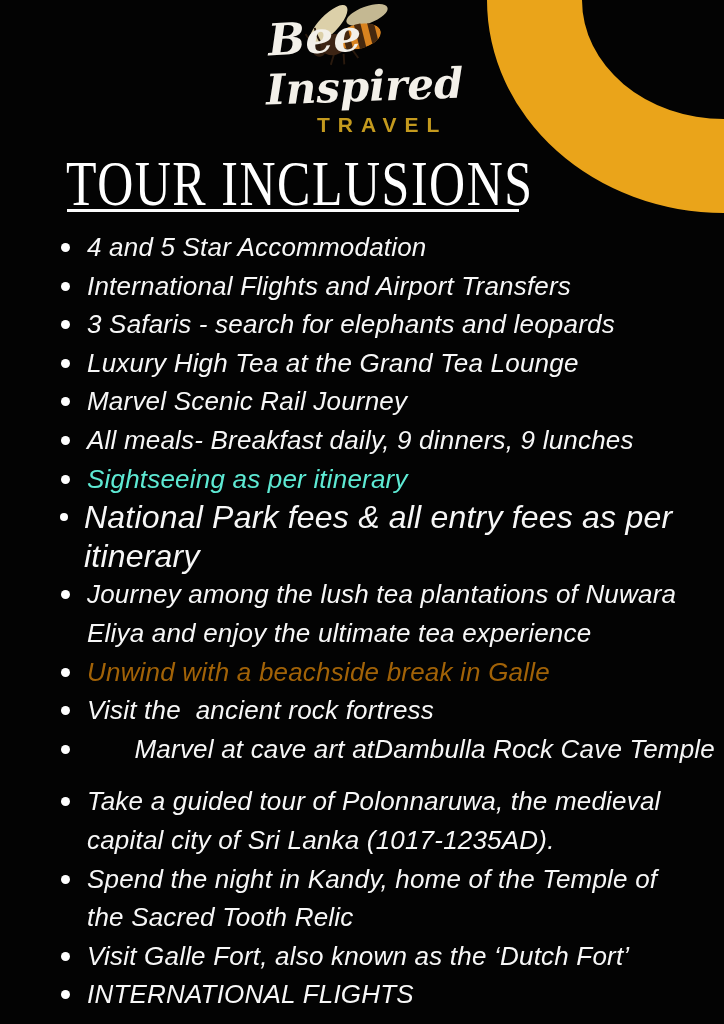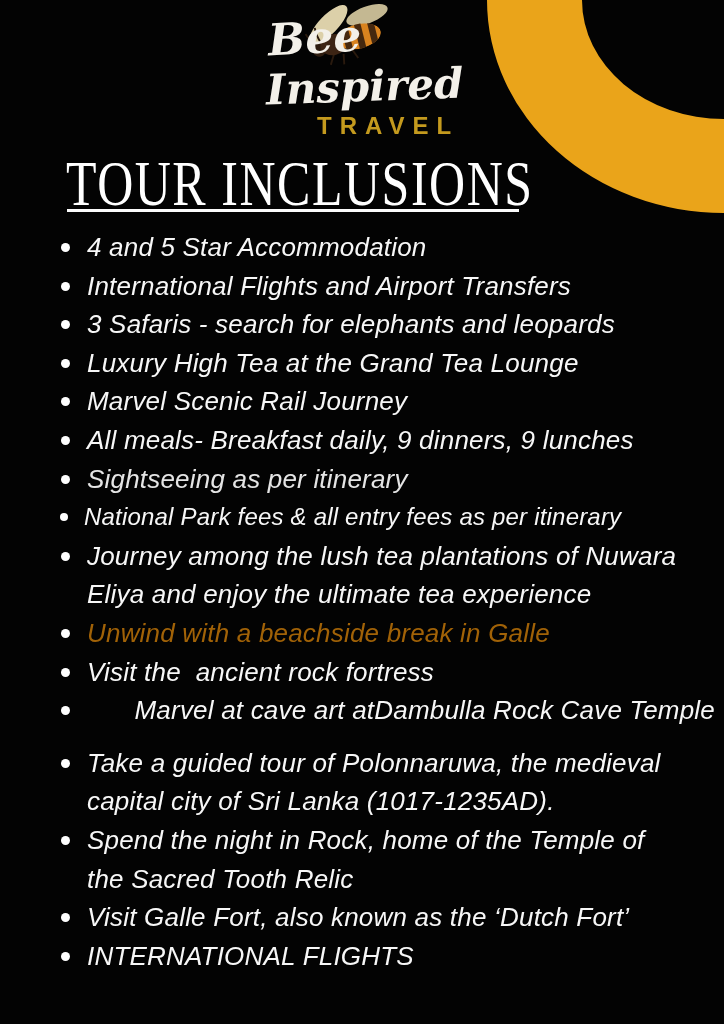--- a/index.html
+++ b/index.html
@@ -26,21 +26,21 @@
   }
   .brand-line2 {
     position: absolute; left: 266px; top: 66px;
     font-family: "DejaVu Serif", "Liberation Serif", serif;
     font-style: italic; font-weight: 600;
     font-size: 42px; line-height: 1;
     color: #F3F0E9; transform: rotate(-2deg);
   }
   .brand-tagline {
     position: absolute; left: 317px; top: 114px;
-    font-size: 24px; font-weight: bold;
+    font-size: 21px; font-weight: bold;
     letter-spacing: 8px; line-height: 1;
   }
   .bee { position: absolute; left: 288px; top: 2px; }
 
   
   .page-title {
     position: absolute; left: 66px; top: 152px; margin: 0;
     font-family: "Liberation Serif", "DejaVu Serif", serif;
     font-weight: 400;
     font-size: 64px; line-height: 64px;
@@ -67,21 +67,21 @@
     font-size: 26px;
     line-height: 38.6px;
     letter-spacing: 0.2px;
     font-style: italic;
   }
   .inclusion .dot {
     position: absolute; left: 1px; top: 15px;
     width: 9px; height: 9px; border-radius: 50%;
     background: #FFFFFF;
   }
-  .inclusion.small { font-size: 24px; padding-left: 24px; }
+  .inclusion.small { font-size: 32px; padding-left: 24px; }
   .inclusion.small .dot { left: 0; width: 8px; height: 8px; }
   .inclusion .line { display: block; white-space: pre-wrap; }
 </style>
 </head>
 <body>
 
 <div class="page" style="background: rgb(3, 3, 3);">
 
   <svg class="corner-arc" width="240" height="214" viewBox="0 0 240 214" aria-hidden="true">
     <path d="M 3 0 A 237 213 0 0 0 240 213 L 240 119 A 142 119 0 0 1 98 0 Z" fill="#EAA41A"></path>
@@ -117,25 +117,25 @@
   <h1 class="page-title">TOUR INCLUSIONS</h1>
   <div class="title-underline"></div>
 
   <ul class="inclusions">
       <li class="inclusion" style="color: rgb(247, 247, 247);"><span class="dot"></span><span class="txt"><span class="line">4 and 5 Star Accommodation</span></span></li>
       <li class="inclusion" style="color: rgb(247, 247, 247);"><span class="dot"></span><span class="txt"><span class="line">International Flights and Airport Transfers</span></span></li>
       <li class="inclusion" style="color: rgb(247, 247, 247);"><span class="dot"></span><span class="txt"><span class="line">3 Safaris - search for elephants and leopards</span></span></li>
       <li class="inclusion" style="color: rgb(247, 247, 247);"><span class="dot"></span><span class="txt"><span class="line">Luxury High Tea at the Grand Tea Lounge</span></span></li>
       <li class="inclusion" style="color: rgb(247, 247, 247);"><span class="dot"></span><span class="txt"><span class="line">Marvel Scenic Rail Journey</span></span></li>
       <li class="inclusion" style="color: rgb(247, 247, 247);"><span class="dot"></span><span class="txt"><span class="line">All meals- Breakfast daily, 9 dinners, 9 lunches</span></span></li>
-      <li class="inclusion" style="color: #e5e5e5;"><span class="dot"></span><span class="txt"><span class="line">Sightseeing as per itinerary</span></span></li>
+      <li class="inclusion" style="color: #5eead4;"><span class="dot"></span><span class="txt"><span class="line">Sightseeing as per itinerary</span></span></li>
       <li class="inclusion small" style="color: rgb(247, 247, 247);"><span class="dot"></span><span class="txt"><span class="line">National Park fees &amp; all entry fees as per itinerary</span></span></li>
       <li class="inclusion" style="color: rgb(247, 247, 247);"><span class="dot"></span><span class="txt"><span class="line">Journey among the lush tea plantations of Nuwara</span><span class="line">Eliya and enjoy the ultimate tea experience</span></span></li>
       <li class="inclusion" style="color: #a16207;"><span class="dot"></span><span class="txt"><span class="line">Unwind with a beachside break in Galle</span></span></li>
       <li class="inclusion" style="color: rgb(247, 247, 247);"><span class="dot"></span><span class="txt"><span class="line">Visit the  ancient rock fortress</span></span></li>
       <li class="inclusion" style="color: rgb(247, 247, 247); text-align: right;"><span class="dot"></span><span class="txt"><span class="line">Marvel at cave art atDambulla Rock Cave Temple</span></span></li>
       <li class="inclusion" style="color: rgb(247, 247, 247); margin-top: 14px;"><span class="dot"></span><span class="txt"><span class="line">Take a guided tour of Polonnaruwa, the medieval</span><span class="line">capital city of Sri Lanka (1017-1235AD).</span></span></li>
-      <li class="inclusion" style="color: rgb(247, 247, 247);"><span class="dot"></span><span class="txt"><span class="line">Spend the night in Rock, home of the Temple of</span><span class="line">the Sacred Tooth Relic</span></span></li>
+      <li class="inclusion" style="color: rgb(247, 247, 247);"><span class="dot"></span><span class="txt"><span class="line">Spend the night in Kandy, home of the Temple of</span><span class="line">the Sacred Tooth Relic</span></span></li>
       <li class="inclusion" style="color: rgb(247, 247, 247);"><span class="dot"></span><span class="txt"><span class="line">Visit Galle Fort, also known as the ‘Dutch Fort’</span></span></li>
       <li class="inclusion" style="color: rgb(247, 247, 247);"><span class="dot"></span><span class="txt"><span class="line">INTERNATIONAL FLIGHTS</span></span></li>
     </ul>
 
 </div>
 
 </body></html>

